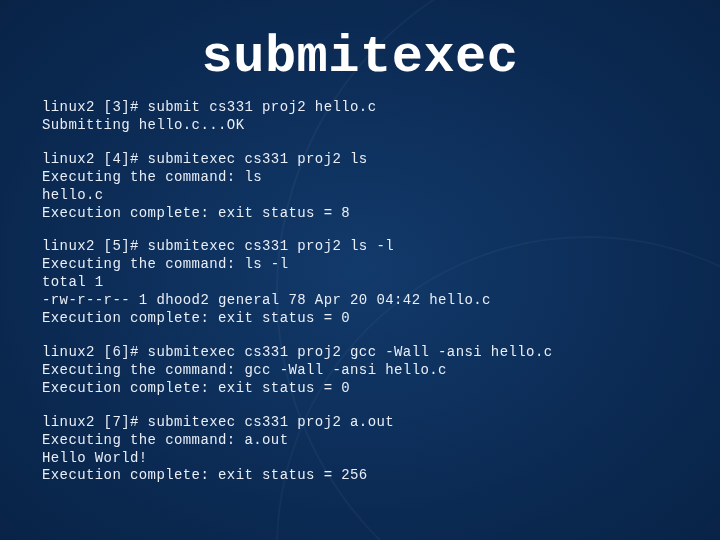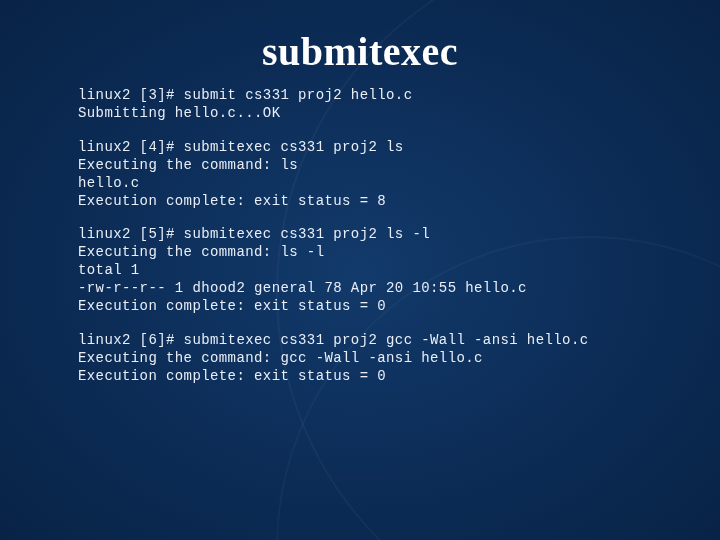--- a/index.html
+++ b/index.html
@@ -36,56 +36,59 @@
     pointer-events: none;
   }
   .slide {
     position: relative;
     width: 720px;
     height: 540px;
     box-sizing: border-box;
     padding: 28px 42px 0 42px;
   }
   .title {
-    font-family: Liberation Serif, serif;
+    font-family: Liberation Mono, monospace;
     color: #ffffff;
-    font-size: 40px;
+    font-size: 52px;
     font-weight: 700;
     text-align: center;
     margin: 0 0 12px 0;
     letter-spacing: 0.5px;
   }
   .term {
     color: #e9eef7;
     font-size: 14px;
     line-height: 1.28;
     white-space: pre;
     letter-spacing: 0.4px;
   }
   .block {
     margin-bottom: 16px;
-    margin-left: 36px;
   }
 </style>
 </head>
 <body>
 
 <div class="bg-arc"></div>
 <div class="bg-arc2"></div>
 
 <div class="slide">
   <h1 class="title">submitexec</h1>
 
   <div class="term block">linux2 [3]# submit cs331 proj2 hello.c
 Submitting hello.c...OK</div>
   <div class="term block">linux2 [4]# submitexec cs331 proj2 ls
 Executing the command: ls
 hello.c
 Execution complete: exit status = 8</div>
   <div class="term block">linux2 [5]# submitexec cs331 proj2 ls -l
 Executing the command: ls -l
 total 1
--rw-r--r-- 1 dhood2 general 78 Apr 20 10:55 hello.c
+-rw-r--r-- 1 dhood2 general 78 Apr 20 04:42 hello.c
 Execution complete: exit status = 0</div>
   <div class="term block">linux2 [6]# submitexec cs331 proj2 gcc -Wall -ansi hello.c
 Executing the command: gcc -Wall -ansi hello.c
 Execution complete: exit status = 0</div>
+  <div class="term block">linux2 [7]# submitexec cs331 proj2 a.out
+Executing the command: a.out
+Hello World!
+Execution complete: exit status = 256</div>
 </div>
 
 </body></html>

